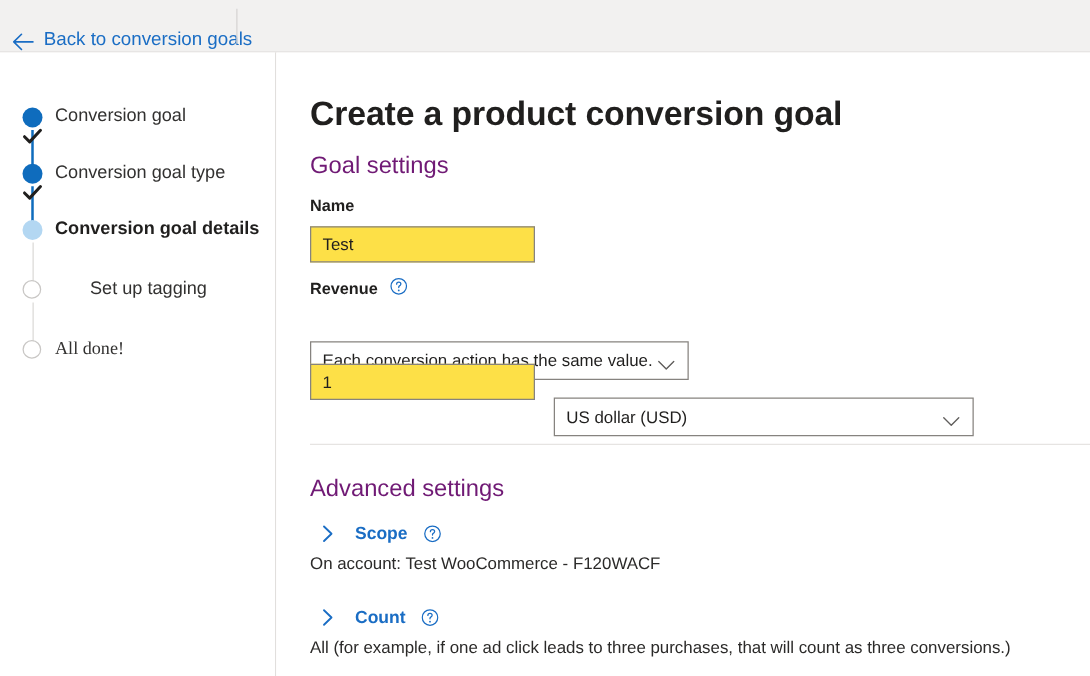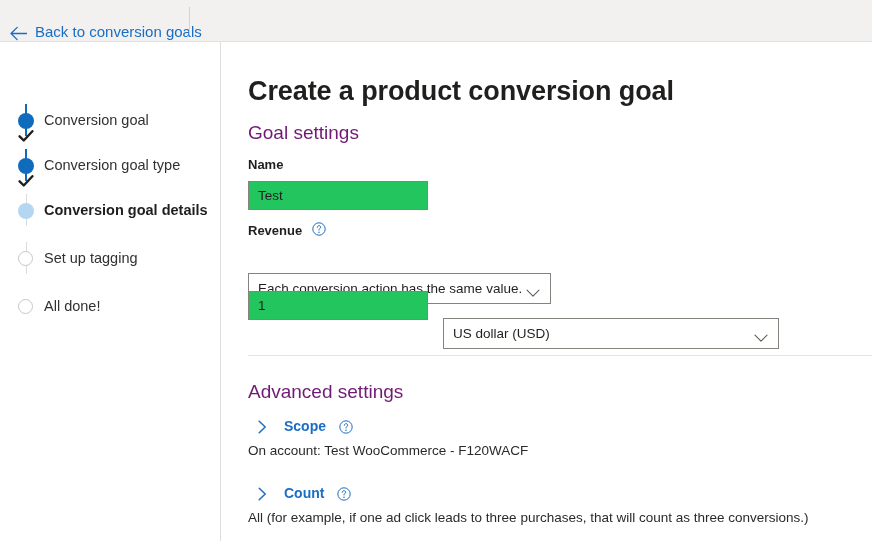--- a/index.html
+++ b/index.html
@@ -83,21 +83,20 @@
     background: #ffffff;
   }
 
   .step {
     position: absolute;
     left: 18px;
     display: flex;
     align-items: flex-start;
     gap: 0;
     height: 20px;
-    margin-top: 27px;
   }
 
   .step-marker {
     position: relative;
     width: 16px;
     height: 16px;
     flex: 0 0 16px;
     margin-top: 2px;
   }
 
@@ -194,21 +193,21 @@
   }
 
   #name-label {
     position: absolute;
     left: 27px;
     top: 114px;
   }
 
   .text-input {
     position: absolute;
-    background: #22c55e;
+    background: #fde047;
     border: 1px solid #86837f;
     font-family: "Liberation Sans", sans-serif;
     font-size: 13.5px;
     color: #201f1e;
     padding: 0 9px;
     outline: none;
   }
 
   #name-input {
     left: 27px;
@@ -381,28 +380,28 @@
     <span class="step-label">Conversion goal type</span>
   </div>
 
   <div class="step" style="top: 132px;">
     <span class="step-marker">
       <span class="marker-current"></span>
     </span>
     <span class="step-label current">Conversion goal details</span>
   </div>
 
-  <div class="step" style="top: 180px;">
+  <div class="step" style="top: 180px; gap: 28px;">
     <span class="step-marker">
       <span class="marker-pending"></span>
     </span>
     <span class="step-label">Set up tagging</span>
   </div>
 
-  <div class="step" style="top: 228px;">
+  <div class="step" style="top: 228px; font-family: Liberation Serif, serif;">
     <span class="step-marker">
       <span class="marker-pending"></span>
     </span>
     <span class="step-label">All done!</span>
   </div>
 </div>
 
 <div class="main">
 
   <h1 class="page-title">Create a product conversion goal</h1>

